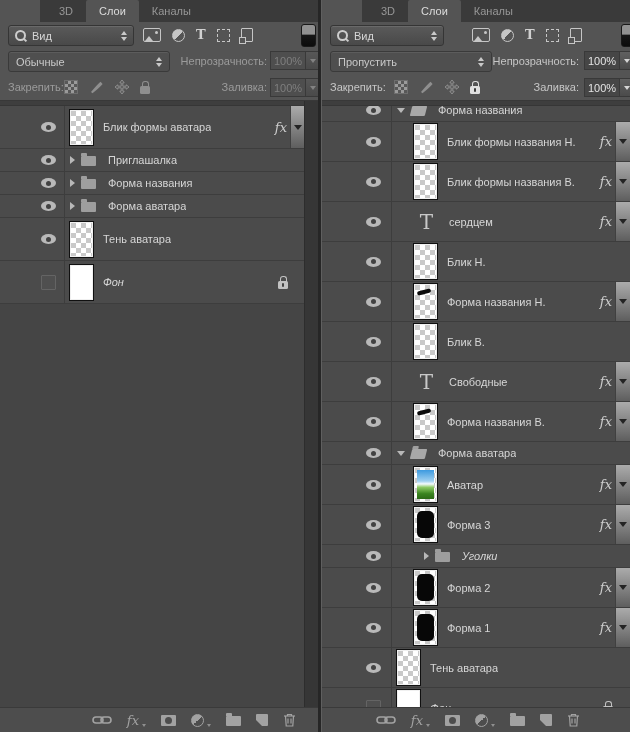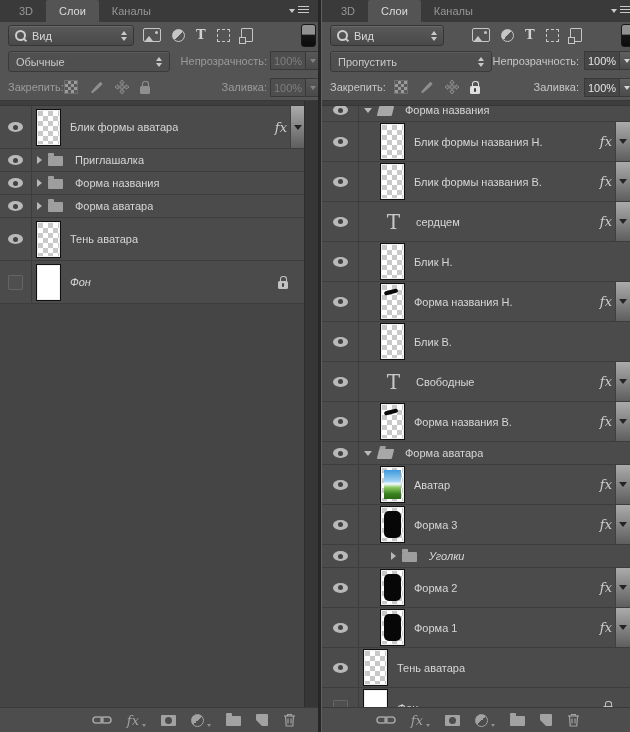--- a/index.html
+++ b/index.html
@@ -3,21 +3,21 @@
 <meta charset="utf-8">
 <style>
   html,body{margin:0;padding:0;background:#1e1e1e;}
   #stage{position:relative;width:630px;height:732px;background:#262626;overflow:hidden;
          font-family:"Liberation Sans",sans-serif;-webkit-font-smoothing:antialiased;}
   .panel{position:absolute;top:0;height:732px;display:flex;flex-direction:column;background:#545454;overflow:hidden;}
   .p-left{left:0;width:318px;}
   .p-right{left:322px;width:308px;box-shadow:-1px 0 0 #5f5f5f;}
 
   
-  .tabbar{flex:none;height:22px;background:#3a3a3a;display:flex;align-items:flex-end;padding-left:6px;position:relative;}
+  .tabbar{flex:none;height:22px;background:#3a3a3a;display:flex;align-items:flex-end;padding-left:6px;position:relative;margin-left:40px;}
   .tab{height:22px;line-height:23px;padding:0 13px;font-size:11px;color:#979797;cursor:default;white-space:nowrap;}
   .tab.active{background:#545454;color:#dcdcdc;border-radius:2px 2px 0 0;}
   .pmenu{position:absolute;left:289px;top:6px;display:flex;align-items:center;gap:3px;}
   .pm-t{width:0;height:0;border-left:3.5px solid transparent;border-right:3.5px solid transparent;border-top:4px solid #c9c9c9;}
   .pm-l{width:11px;height:9px;background:repeating-linear-gradient(180deg,#c9c9c9 0 1.5px,transparent 1.5px 3px);}
 
   
   .filter-row{flex:none;position:relative;height:26px;background:#545454;}
   .blend-row{flex:none;position:relative;height:27px;background:#545454;}
   .lock-row{flex:none;position:relative;height:25px;background:#545454;}
@@ -79,21 +79,21 @@
   .padlock.light{background:#c2c2c2;}
   .padlock.light::before{border-color:#c2c2c2;}
   .padlock.light::after{content:"";position:absolute;left:4px;top:2.5px;width:2px;height:3.5px;background:#434343;border-radius:1px;}
 
   
   .layer-list{flex:1;background:#454545;position:relative;overflow:hidden;border-top:1px solid #383838;}
   .list-gap{height:4px;background:#3e3e3e;border-bottom:1px solid #363636;}
   .p-left .layer-list::after{content:"";position:absolute;top:0;right:0;bottom:0;width:13px;background:#363636;border-left:1px solid #2d2d2d;}
   .p-left .row{margin-right:13px;}
   .row{background:#4b4b4b;border-bottom:1px solid #3d3d3d;}
-  .row-inner{display:flex;height:100%;}
+  .row-inner{display:flex;height:100%;padding-left:33px;}
   .p-left .row-layer{height:42px;}
   .p-right .row-layer{height:39px;}
   .row-group{height:22px;}
   .row.partial{height:15px;overflow:hidden;}
   .row.partial .row-inner{height:22px;margin-top:-7px;}
   .cell-eye{flex:none;width:31px;border-right:1px solid #3d3d3d;display:flex;align-items:center;justify-content:center;}
   .p-right .cell-eye{width:36px;}
   .row-content{flex:1;display:flex;align-items:center;min-width:0;}
   .indent-0{padding-left:5px;} .indent-1{padding-left:22px;} .indent-2{padding-left:32px;font-style:italic;}
 

